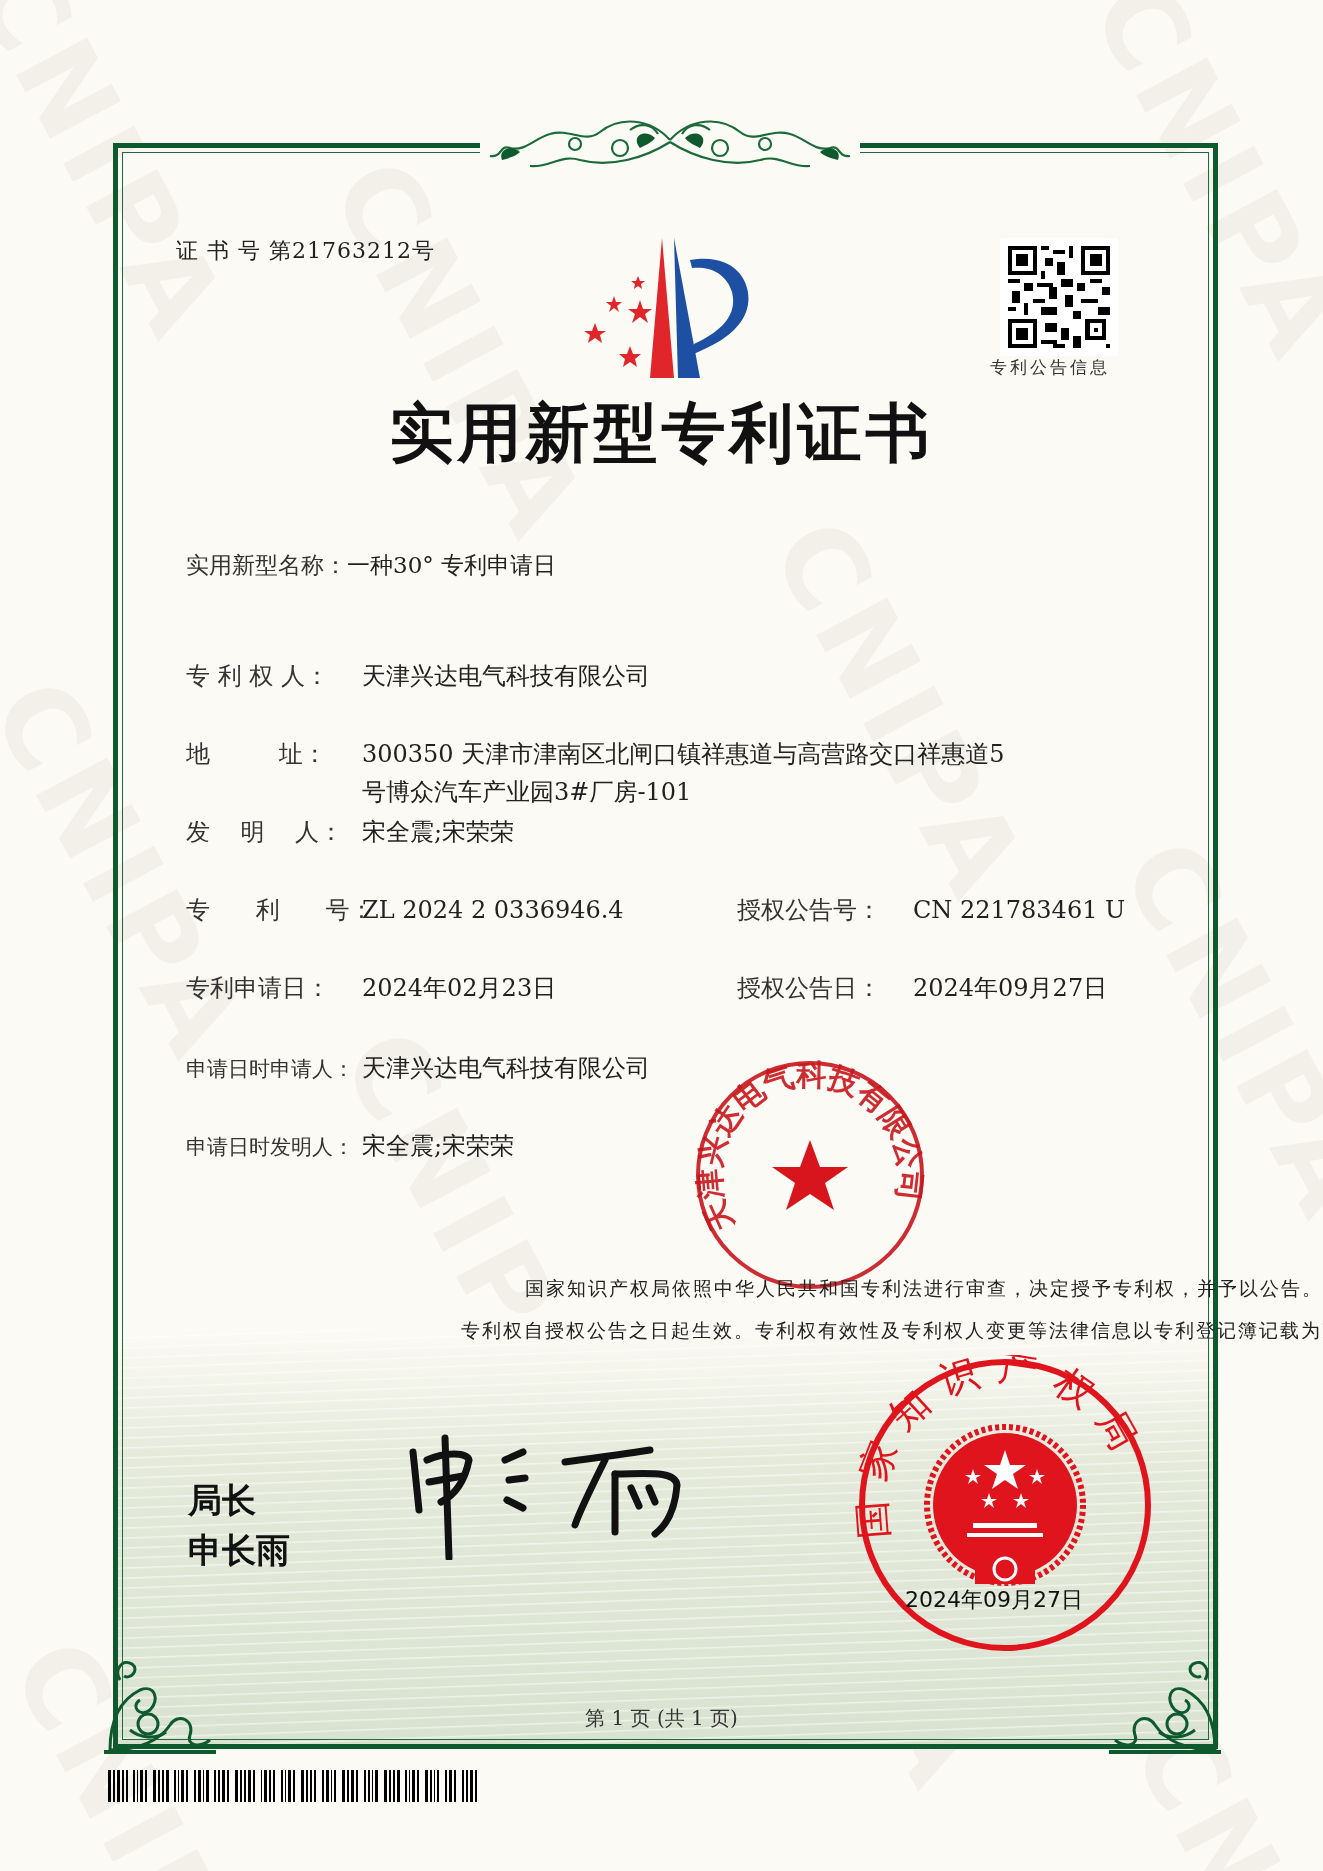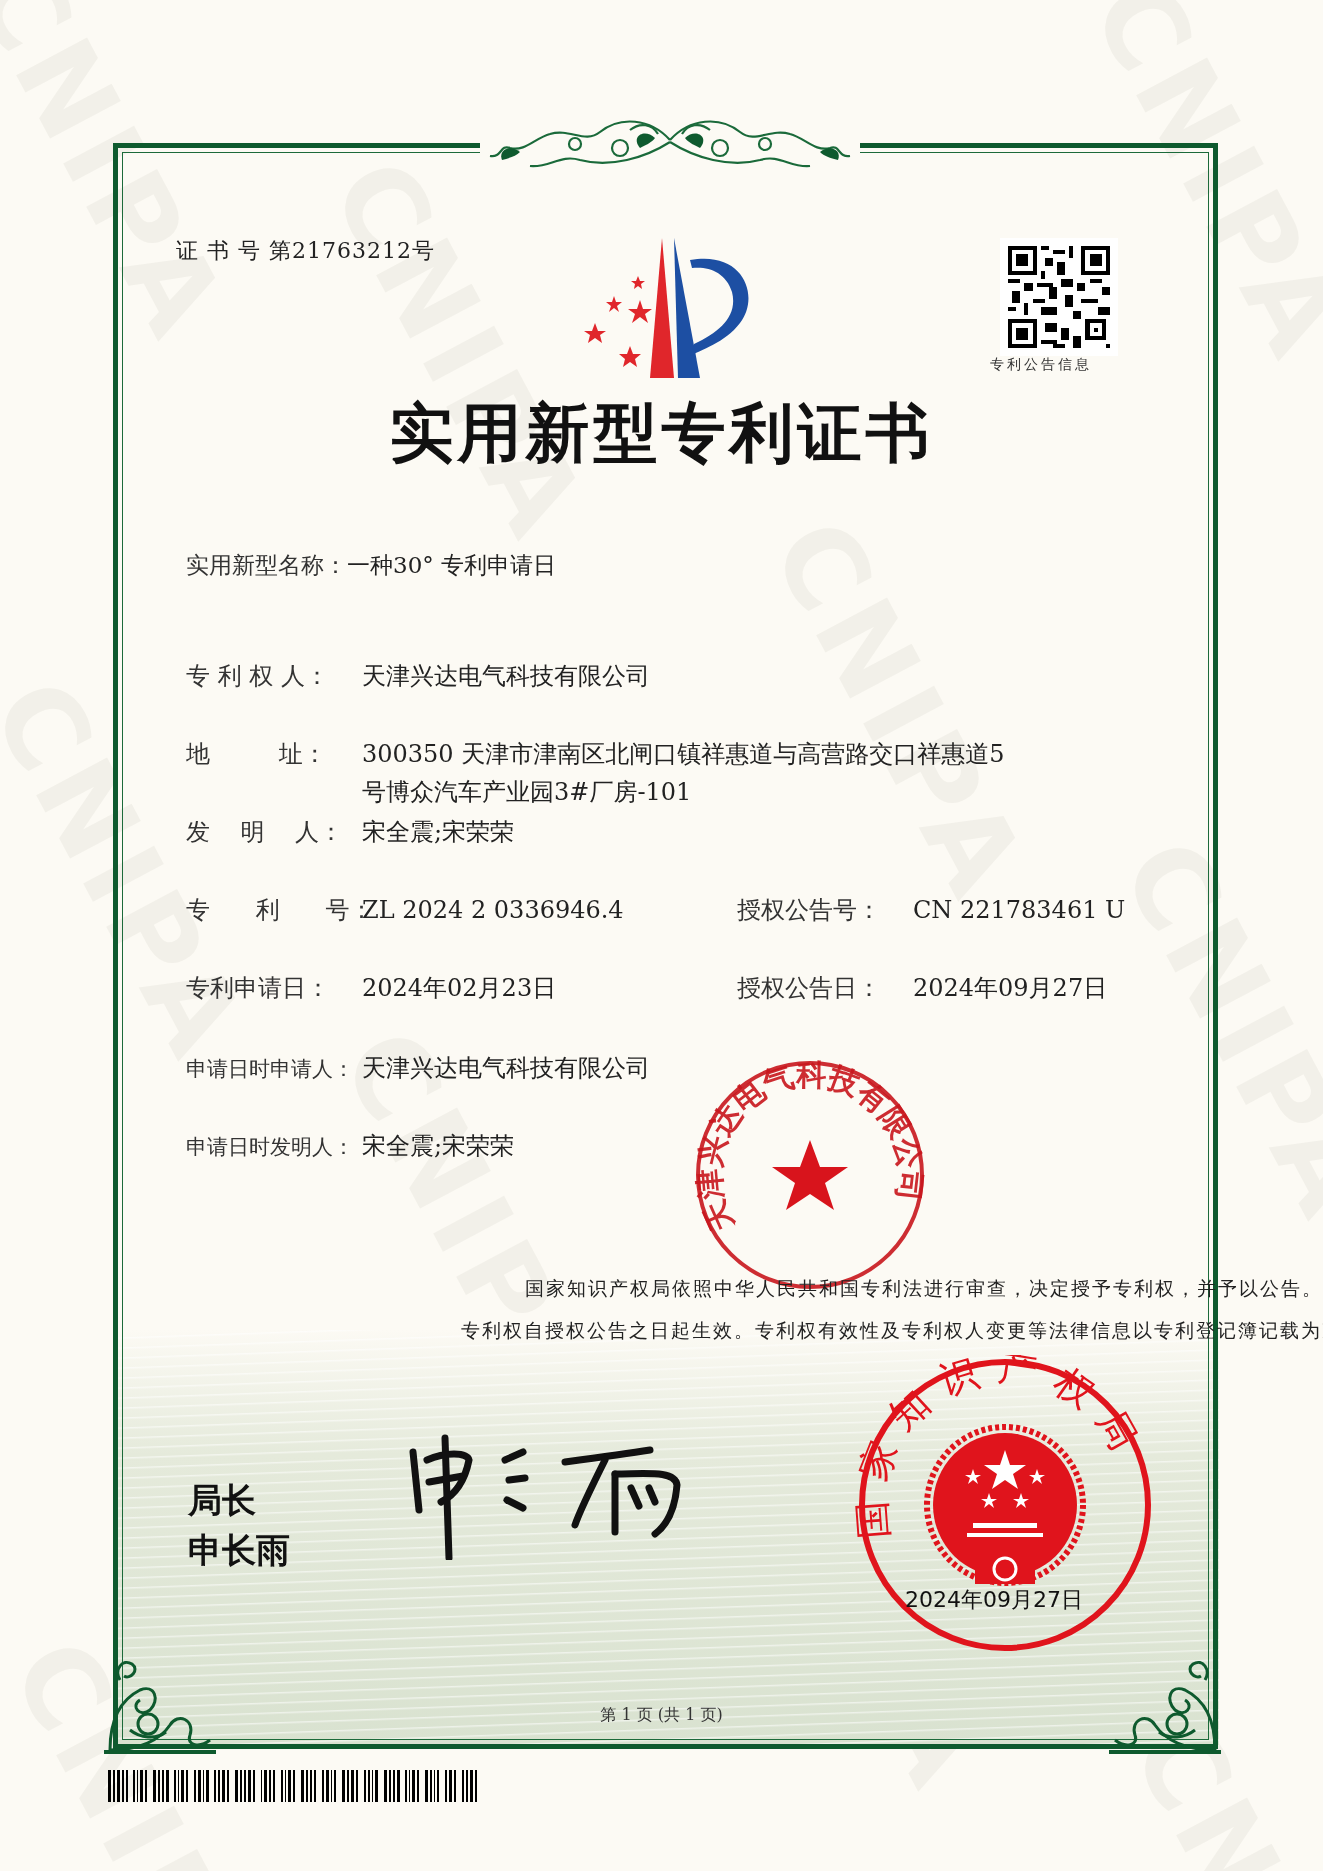--- a/index.html
+++ b/index.html
@@ -29,37 +29,37 @@
     position:absolute; left:122px; top:152px; width:1087px; height:1588px;
     border:1px solid #1c6a3a; box-sizing:border-box;
   }
   .ornament-top {
     position:absolute; left:480px; top:108px; width:380px; height:72px;
     background:#fcfaf4; display:flex; align-items:center; justify-content:center;
   }
   .corner { position:absolute; width:120px; height:120px; }
   .cert-no { position:absolute; left:176px; top:236px; font-size:22px; letter-spacing:1px; }
   .qr-box { position:absolute; left:1000px; top:238px; width:118px; height:118px; background:#fff; }
-  .qr-caption { position:absolute; left:990px; top:356px; font-size:14px; letter-spacing:3px; color:#333; }
+  .qr-caption { position:absolute; left:990px; top:356px; font-size:17px; letter-spacing:3px; color:#333; }
   .logo { position:absolute; left:570px; top:228px; width:200px; height:150px; }
   .title {
     position:absolute; left:0; width:1323px; top:390px; text-align:center;
     font-size:64px; font-weight:bold; letter-spacing:4px; color:#111;
     font-family:Liberation Sans, sans-serif;
   }
   .field { position:absolute; font-size:24px; color:#222; white-space:nowrap; }
   .lbl { display:inline-block; color:#333; }
   .val { display:inline-block; }
   .notice { position:absolute; left:0; width:1323px; text-align:right; font-size:19px; letter-spacing:2px; color:#222; }
   .director { position:absolute; left:188px; font-family:"DejaVu Sans","Liberation Sans",sans-serif; font-size:34px; font-weight:bold; color:#111; }
   .signature { position:absolute; left:405px; top:1430px; width:290px; height:130px; }
   .seal-company { position:absolute; left:690px; top:1055px; width:240px; height:240px; }
   .seal-office { position:absolute; left:855px; top:1355px; width:300px; height:300px; }
   .seal-date { position:absolute; left:905px; top:1585px; font-family:"DejaVu Sans","Liberation Sans",sans-serif; font-size:22px; color:#111; }
-  .page-no { position:absolute; left:0; width:1323px; top:1705px; text-align:center; font-size:16px; color:#333; }
+  .page-no { position:absolute; left:0; width:1323px; top:1705px; text-align:center; font-size:20px; color:#333; }
   .barcode { position:absolute; left:108px; top:1770px; width:390px; height:32px; display:flex; }
 </style>
 </head>
 <body>
 
 <div class="watermark" style="left:60px; top:-60px;">CNIPA</div>
 <div class="watermark" style="left:420px; top:140px;">CNIPA</div>
 <div class="watermark" style="left:860px; top:500px;">CNIPA</div>
 <div class="watermark" style="left:80px; top:660px;">CNIPA</div>
 <div class="watermark" style="left:430px; top:1010px;">CNIPA</div>

